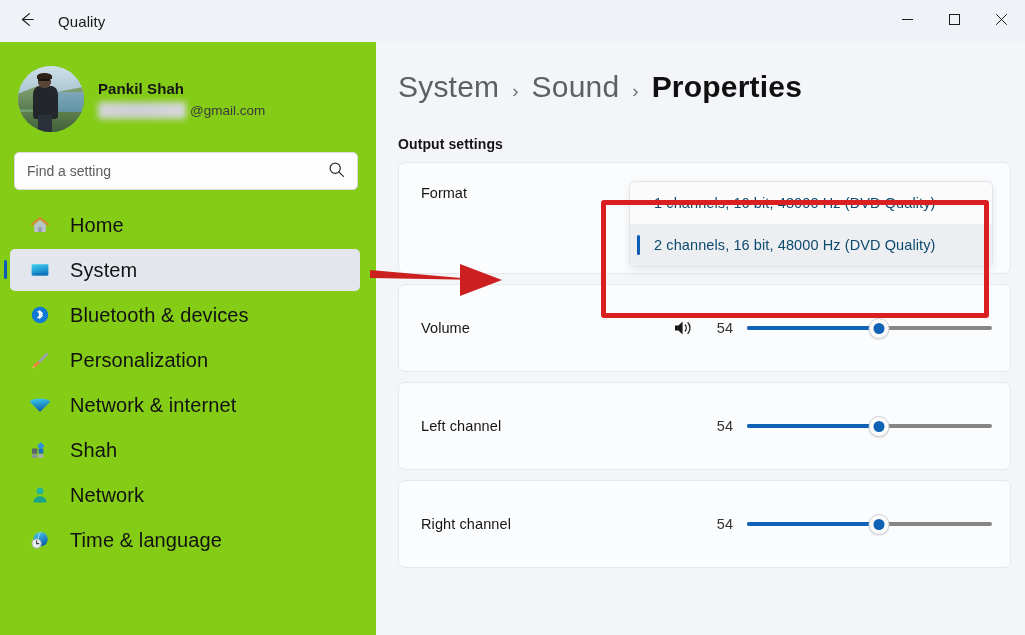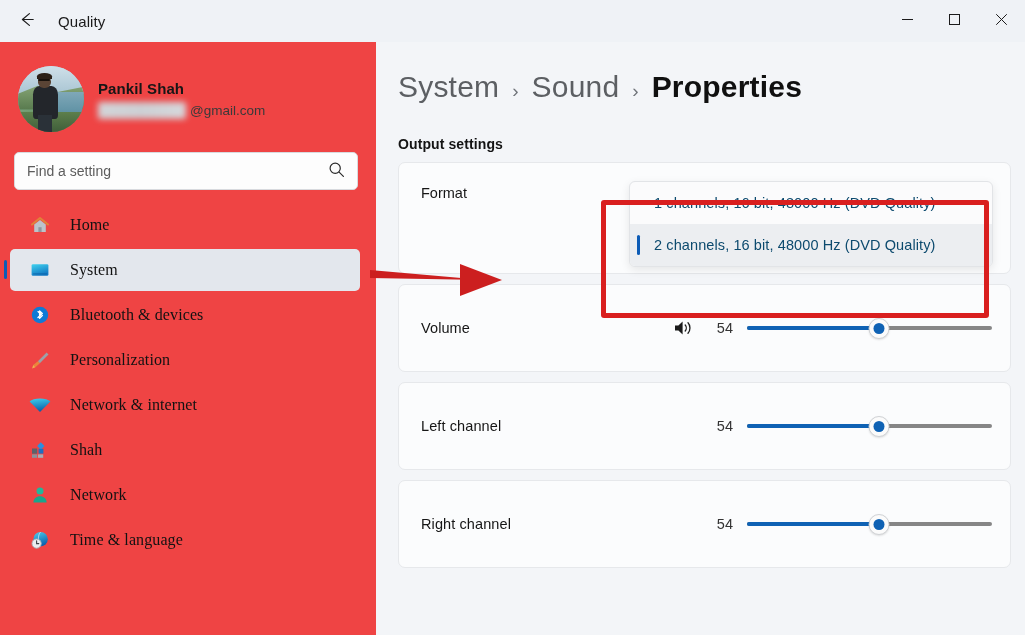--- a/index.html
+++ b/index.html
@@ -60,21 +60,21 @@
     justify-content: center;
     cursor: pointer;
   }
 
   
   .sidebar {
     position: absolute;
     top: 42px; left: 0;
     width: 376px;
     height: 593px;
-    background: #ef4444;
+    background: #84cc16;
     overflow: hidden;
   }
 
   .account {
     display: flex;
     align-items: center;
     padding: 22px 0 0 18px;
     height: 92px;
   }
   .avatar {
@@ -176,24 +176,23 @@
   }
   .nav-icon {
     width: 24px; height: 24px;
     flex: none;
     display: flex;
     align-items: center;
     justify-content: center;
     margin-right: 18px;
   }
   .nav-label {
-    font-size: 16px;
+    font-size: 20px;
     color: #121212;
     letter-spacing: 0.1px;
-    font-family: Liberation Serif, serif;
   }
 
   
   .main {
     position: absolute;
     top: 42px; left: 376px;
     width: 649px;
     height: 593px;
     background: #f3f5f8;
     overflow: hidden;

